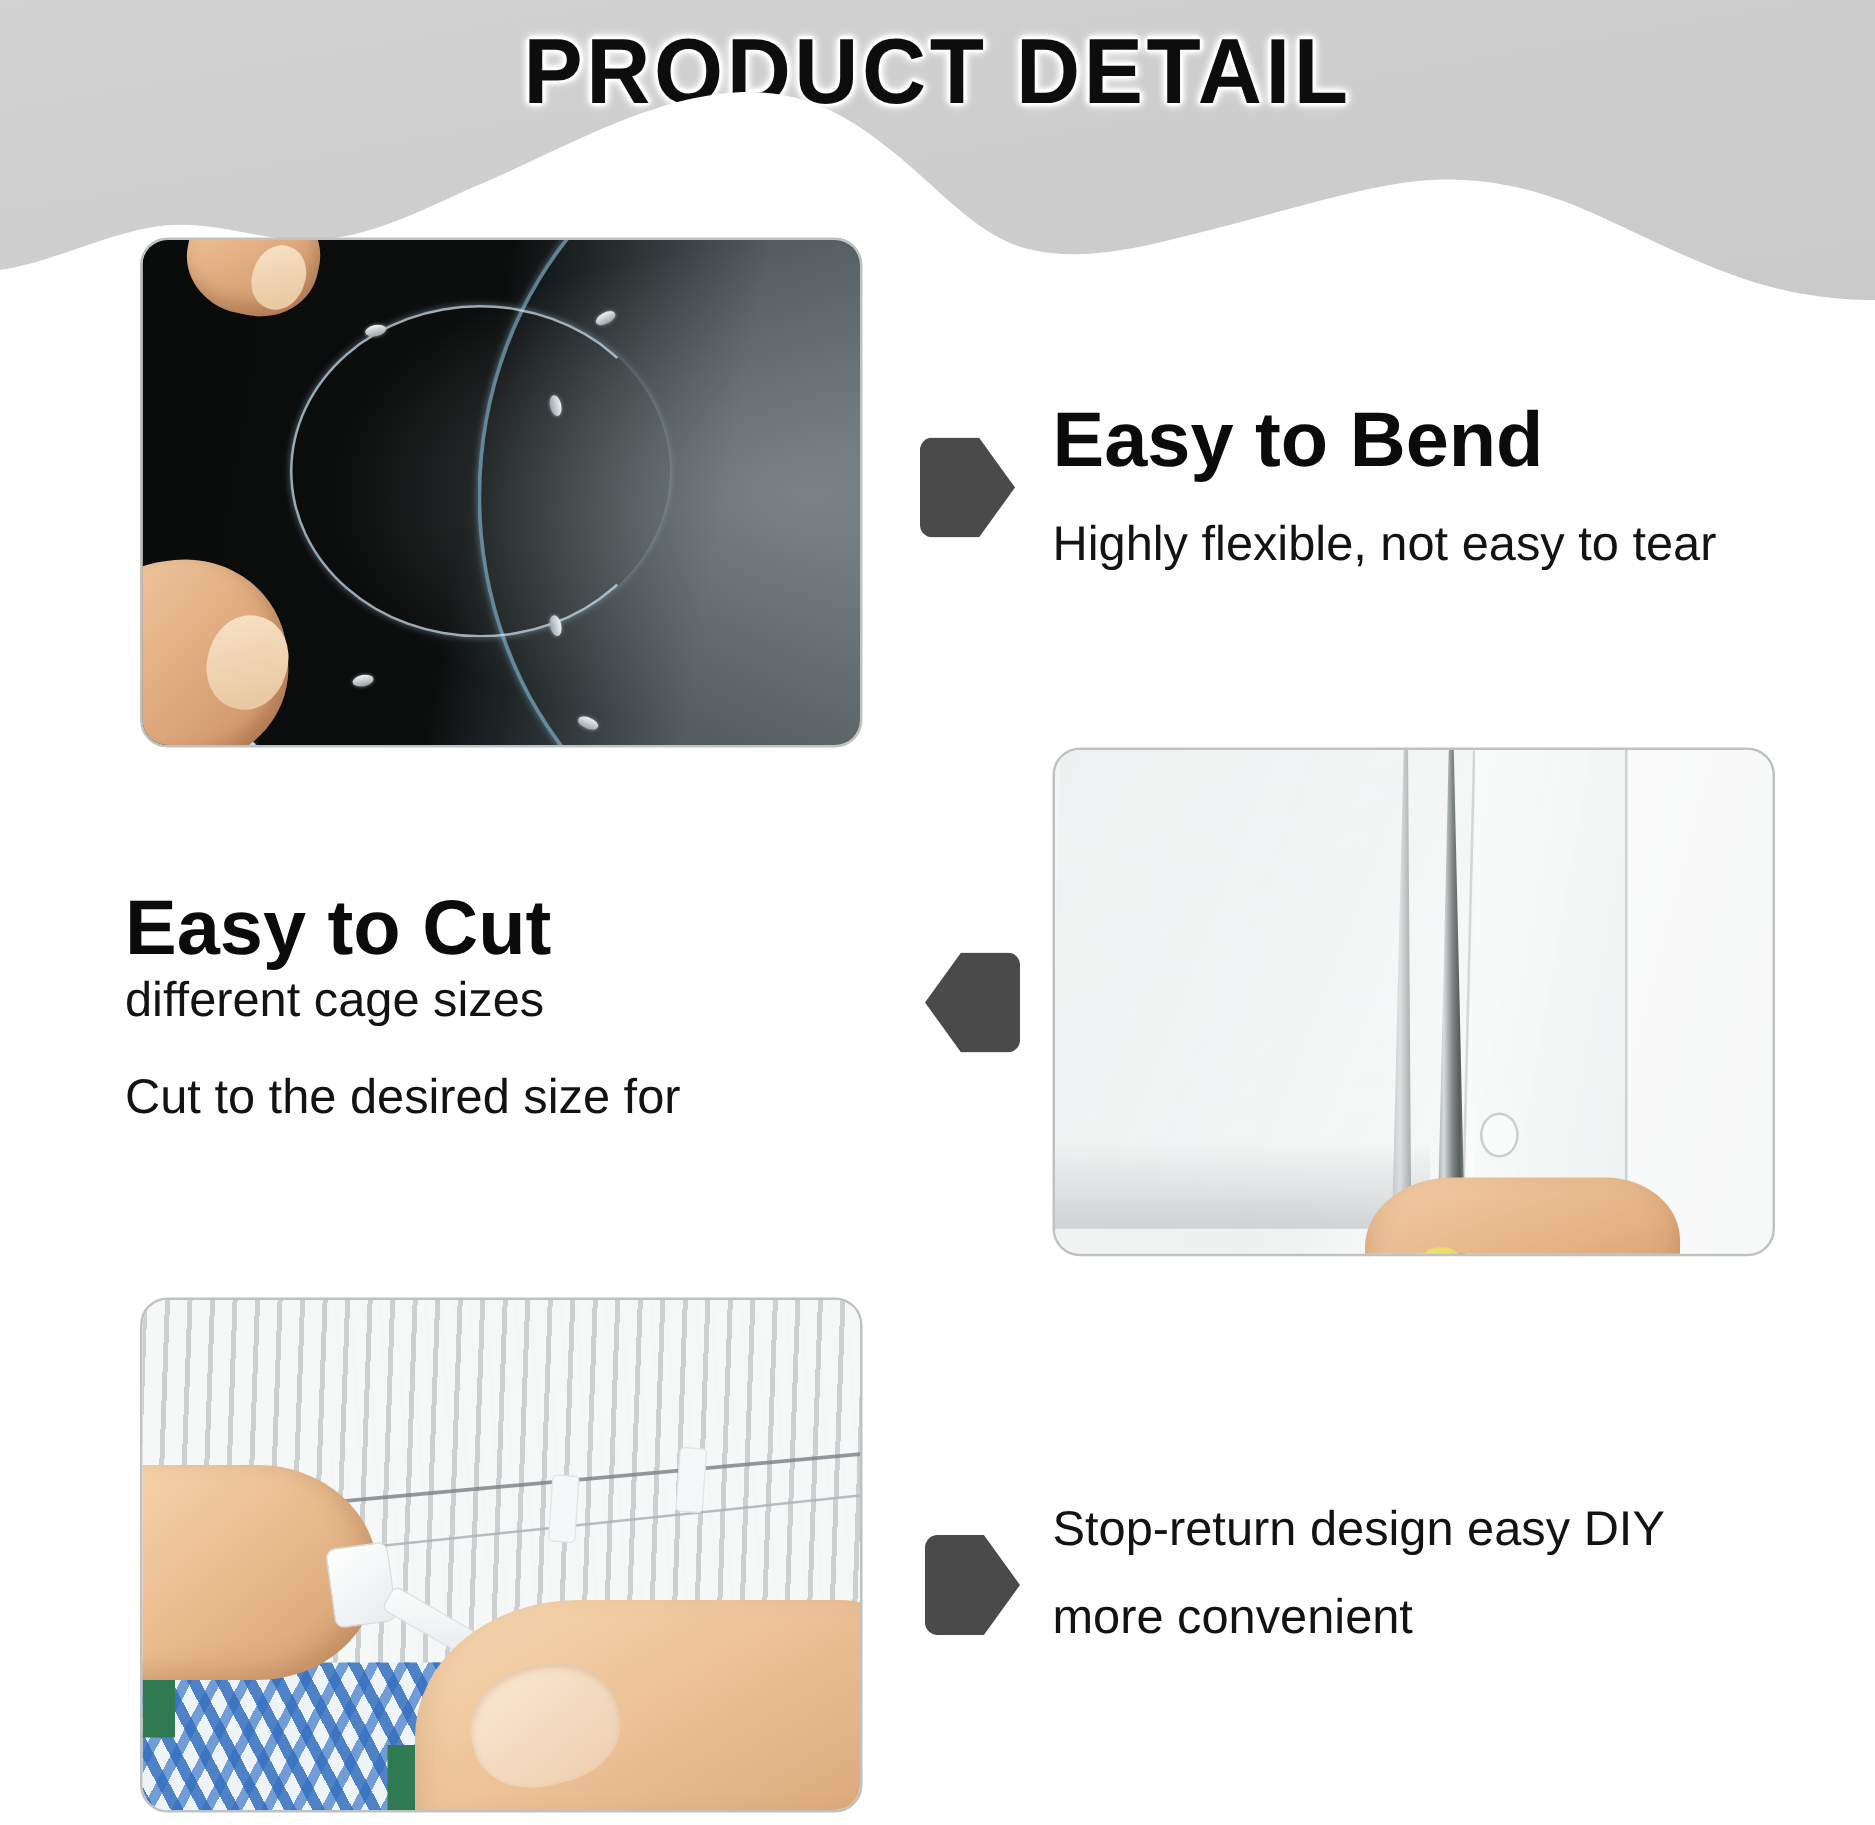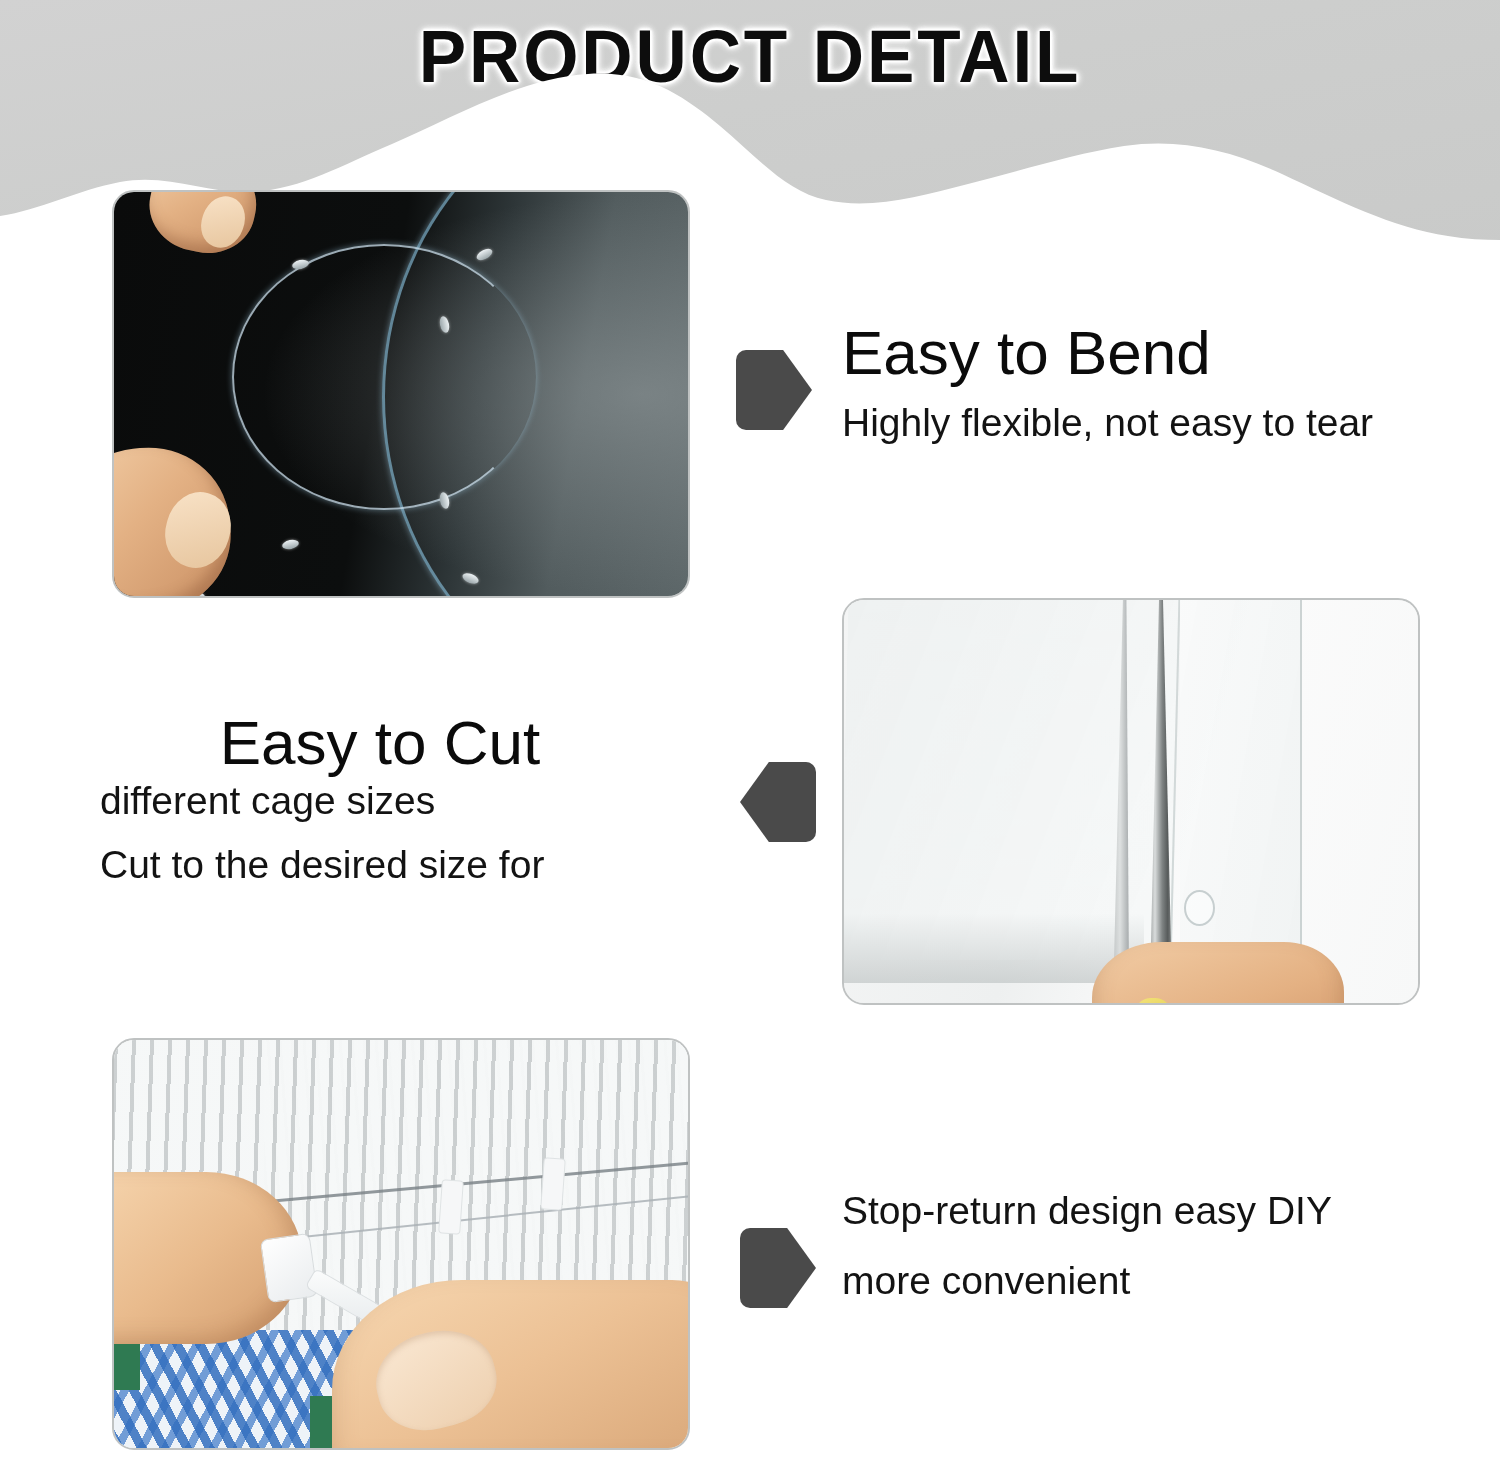--- a/index.html
+++ b/index.html
@@ -273,38 +273,38 @@
     transform: rotate(30deg);
   }
 
   
   .feature {
     position: absolute;
   }
   .feature-title {
     font-family: "Liberation Sans Narrow", "Liberation Sans", sans-serif;
     font-size: 62px;
-    font-weight: normal;
+    font-weight: bold;
     color: #0b0b0b;
     line-height: 1.0;
     white-space: nowrap;
     letter-spacing: 0px;
   }
   .feature-sub {
     font-family: "Liberation Sans Narrow", "Liberation Sans", sans-serif;
     font-size: 39px;
     font-weight: normal;
     color: #131313;
     line-height: 1.28;
-    margin-top: 14px;
+    margin-top: 27px;
   }
 
   #feat-bend  { left: 842px; top: 322px;  text-align: left; }
   #feat-cut   { left: 100px; top: 712px;  text-align: left; width: 620px; }
-  #feat-cut .feature-title { text-align: center; width: 560px; }
+  #feat-cut .feature-title { text-align: left; width: 560px; }
   #feat-install { left: 842px; top: 1172px; text-align: left; }
 
   
   .marker {
     position: absolute;
     width: 76px;
     height: 80px;
     background: #4a4a4a;
   }
   .marker.right {

